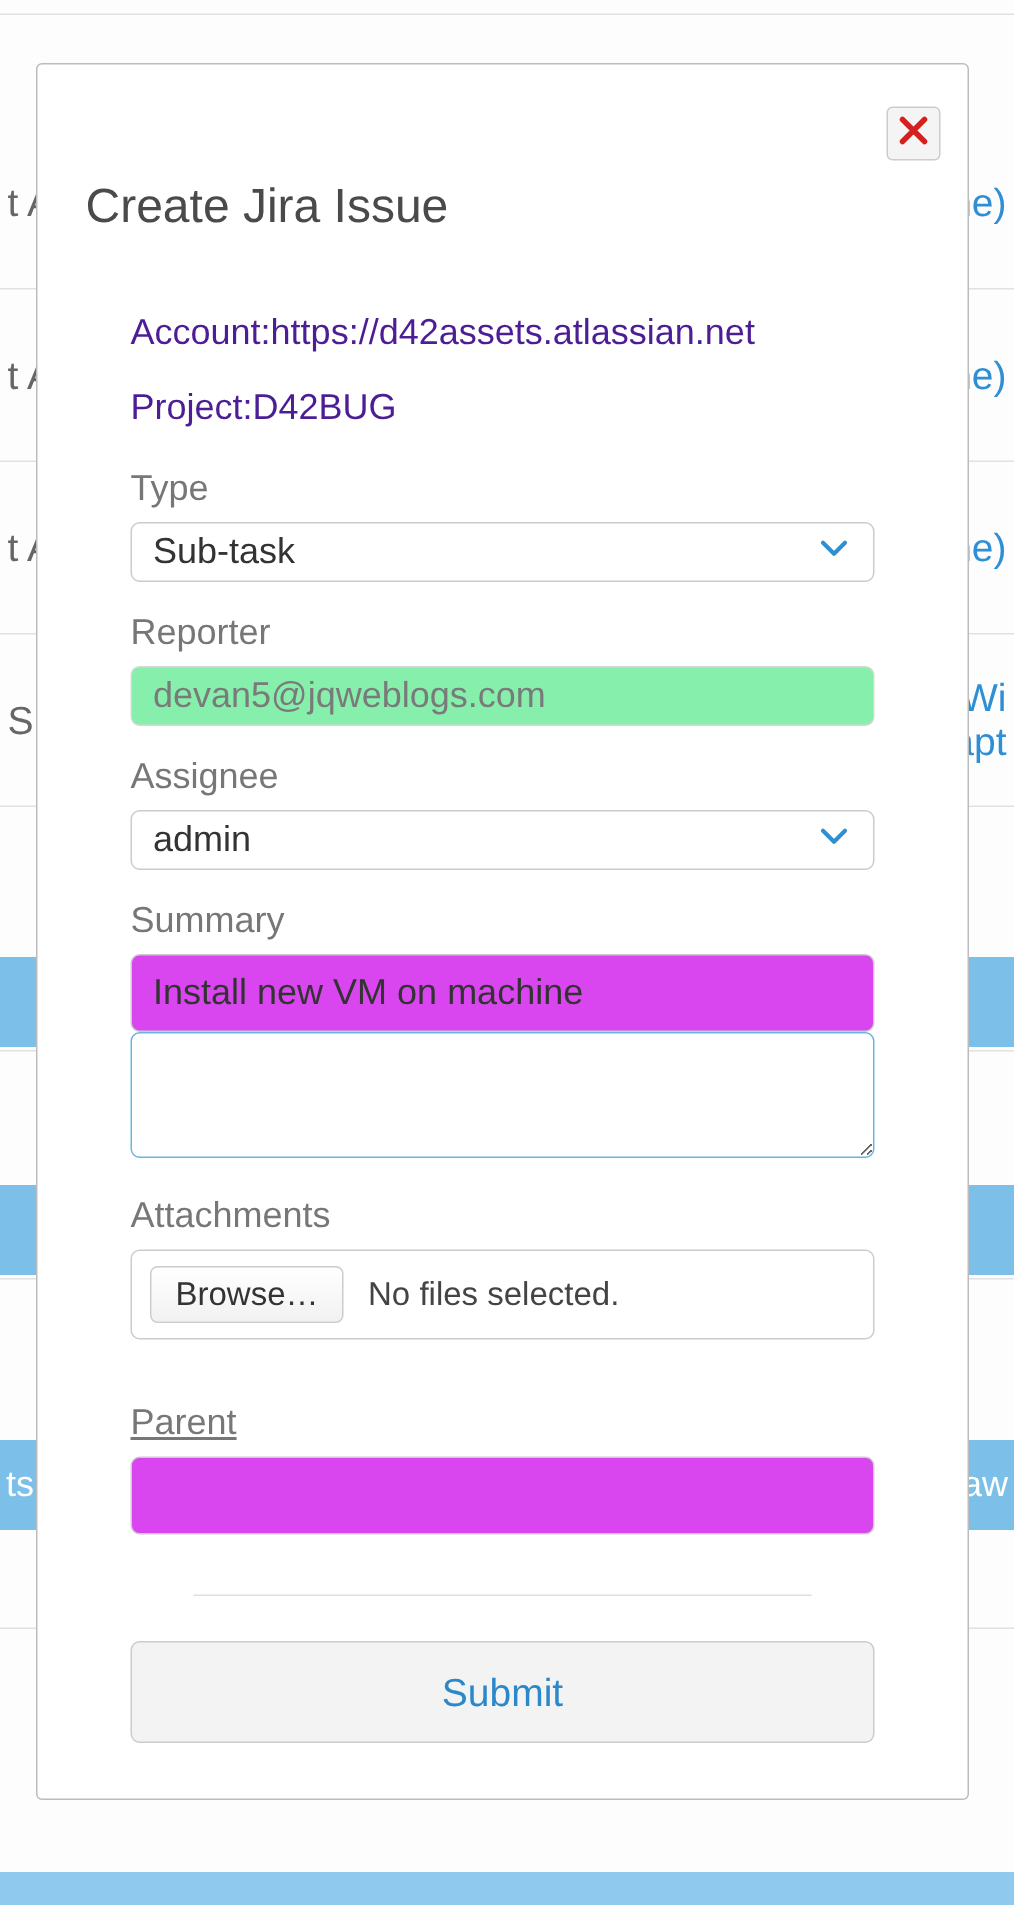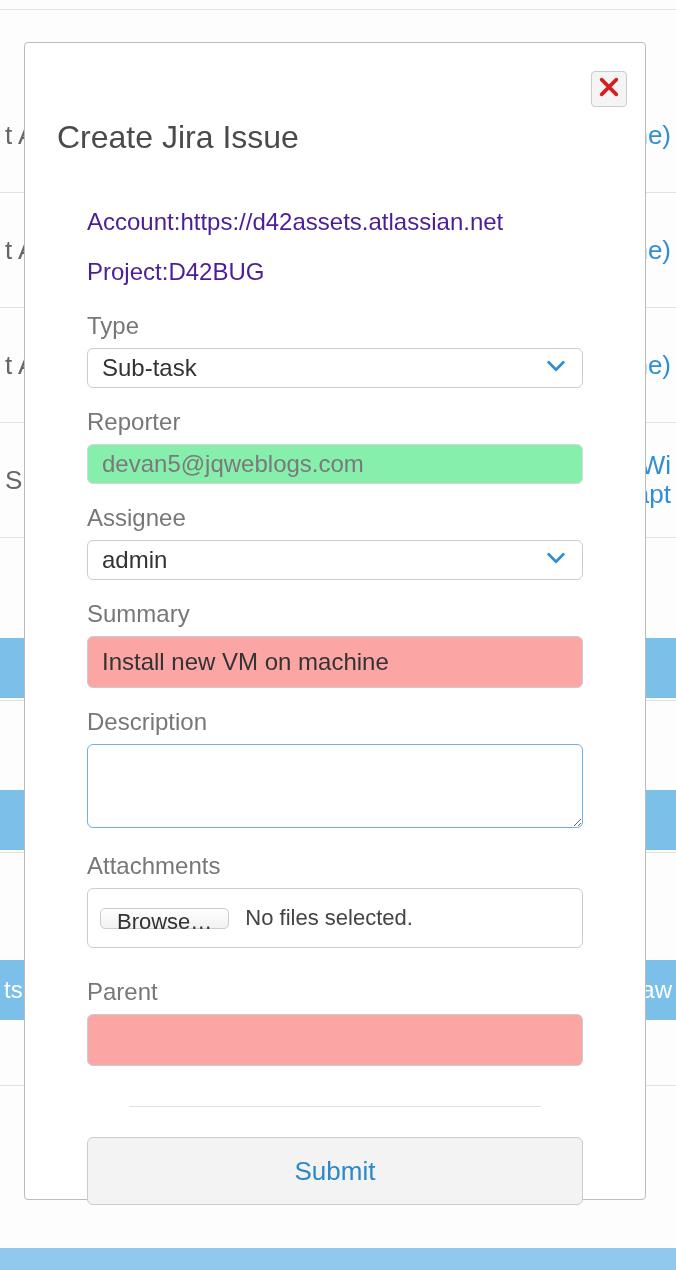--- a/index.html
+++ b/index.html
@@ -121,21 +121,21 @@
   }
   .chev svg { width: 22px; height: 22px; }
   .text-input {
     width: 100%;
     height: 52px;
     border: 1px solid #ccc;
     border-radius: 6px;
     padding: 0 14px;
     font-size: 24px;
     color: #333;
-    background: #fca5a5;
+    background: #d946ef;
   }
   .textarea {
     width: 100%;
     height: 84px;
     border: 1px solid #6db3e2;
     border-radius: 6px;
     padding: 10px 14px;
     font-size: 24px;
     color: #333;
     background: #fff;
@@ -144,21 +144,21 @@
   .attach-box {
     border: 1px solid #ccc;
     border-radius: 6px;
     height: 60px;
     display: flex;
     align-items: center;
     padding: 0 12px;
     gap: 16px;
   }
   .browse-btn {
-    height: 21px;
+    height: 38px;
     padding: 0 16px;
     border: 1px solid #ccc;
     border-radius: 5px;
     background: linear-gradient(#ffffff,#f1f1f1);
     font-size: 22px;
     color: #333;
     cursor: pointer;
   }
   .attach-text {
     font-size: 22px;
@@ -268,28 +268,27 @@
     <span class="chev">
       <svg viewBox="0 0 24 24">
           <path d="M4 8 L12 16 L20 8" stroke="#2f8fd4" stroke-width="3" fill="none" stroke-linecap="round" stroke-linejoin="round"></path>
         </svg>
     </span>
   </div>
 
   <label class="label">Summary</label>
   <input type="text" class="text-input" value="Install new VM on machine" style="">
 
-  <label class="label">Description</label>
   <textarea class="textarea" style=""></textarea>
 
   <label class="label">Attachments</label>
   <div class="attach-box">
     <button class="browse-btn">Browse…</button>
     <span class="attach-text">No files selected.</span>
   </div>
 
-  <label class="label" style="margin-top:30px;">Parent</label>
+  <label class="label" style="margin-top:42px;text-decoration:underline;">Parent</label>
   <input type="text" class="text-input" value="" style="">
 
   <hr class="divider">
 
   <button class="submit-btn">Submit</button>
 </div>
 
 </body></html>

